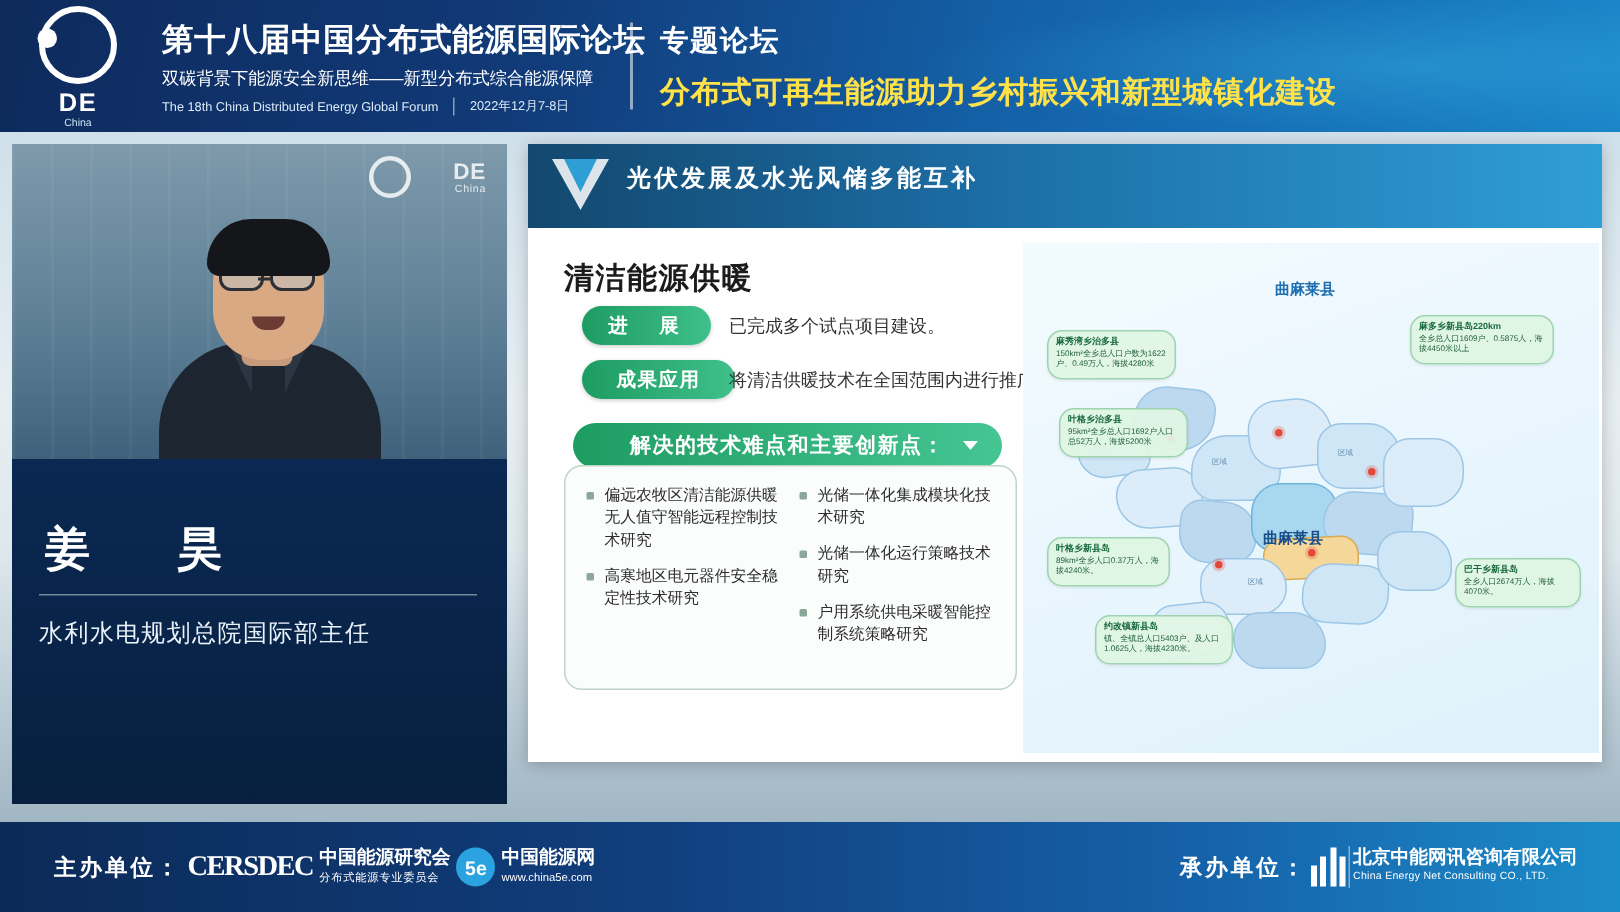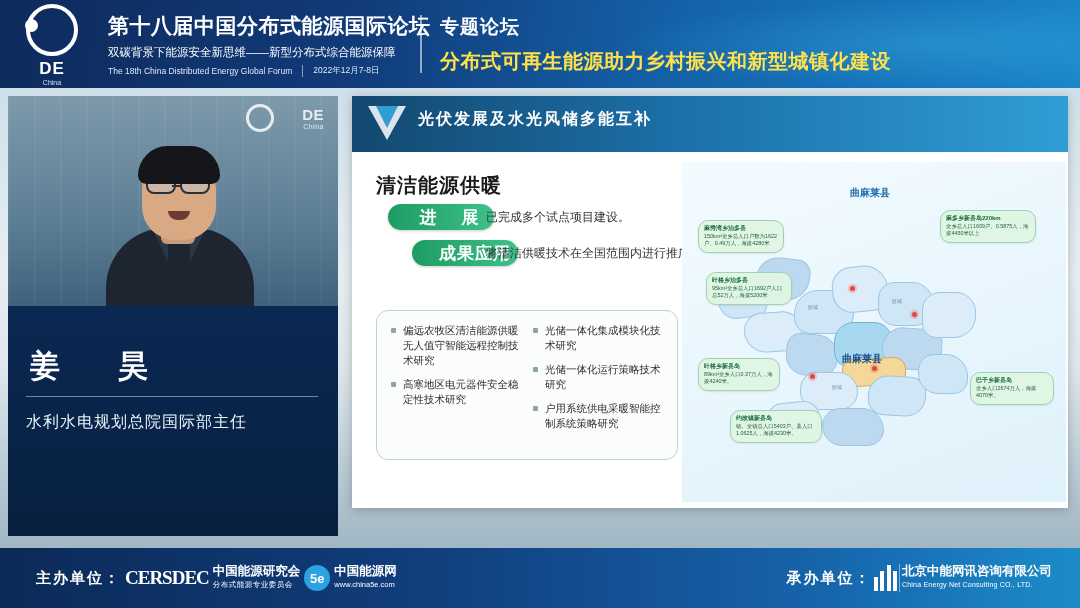--- a/index.html
+++ b/index.html
@@ -368,29 +368,28 @@
     font-weight: bold;
     letter-spacing: 1px;
   }
 
   .pill {
     position: absolute;
     height: 26px;
     border-radius: 13px;
     background: linear-gradient(90deg, #1d9c62, #3fc08a);
     color: #fff;
-    font-size: 17px;
+    font-size: 13px;
     font-weight: bold;
     letter-spacing: 4px;
     display: flex; align-items: center; justify-content: center;
     box-shadow: 0 1px 3px rgba(0,0,0,0.2);
-    padding-left: 20px;
   }
   #pill-1 { left: 36px; top: 108px; width: 86px; }
-  #pill-2 { left: 36px; top: 144px; width: 86px; letter-spacing: 1px; margin-left: 24px; }
+  #pill-2 { left: 36px; top: 144px; width: 102px; letter-spacing: 1px; }
   .pill-text {
     position: absolute;
     color: #333;
     font-size: 12px;
   }
   #pill-1-text { left: 134px; top: 113px; }
   #pill-2-text { left: 134px; top: 149px; }
 
   #pill-3 {
     position: absolute;
@@ -651,20 +650,24 @@
 
 
     <div class="sec-head">清洁能源供暖</div>
 
     <div class="pill" id="pill-1">进　展</div>
     <div class="pill-text" id="pill-1-text">已完成多个试点项目建设。</div>
 
     <div class="pill" id="pill-2">成果应用</div>
     <div class="pill-text" id="pill-2-text">将清洁供暖技术在全国范围内进行推广与应用。</div>
 
+    <div id="pill-3">
+      <span>解决的技术难点和主要创新点：</span>
+      <i class="caret"></i>
+    </div>
 
     <div id="bullet-box">
       <div class="bullet-col" id="bullet-col-1">
         <div class="bullet">偏远农牧区清洁能源供暖无人值守智能远程控制技术研究</div>
         <div class="bullet">高寒地区电元器件安全稳定性技术研究</div>
       </div>
       <div class="bullet-col" id="bullet-col-2">
         <div class="bullet">光储一体化集成模块化技术研究</div>
         <div class="bullet">光储一体化运行策略技术研究</div>
         <div class="bullet">户用系统供电采暖智能控制系统策略研究</div>

